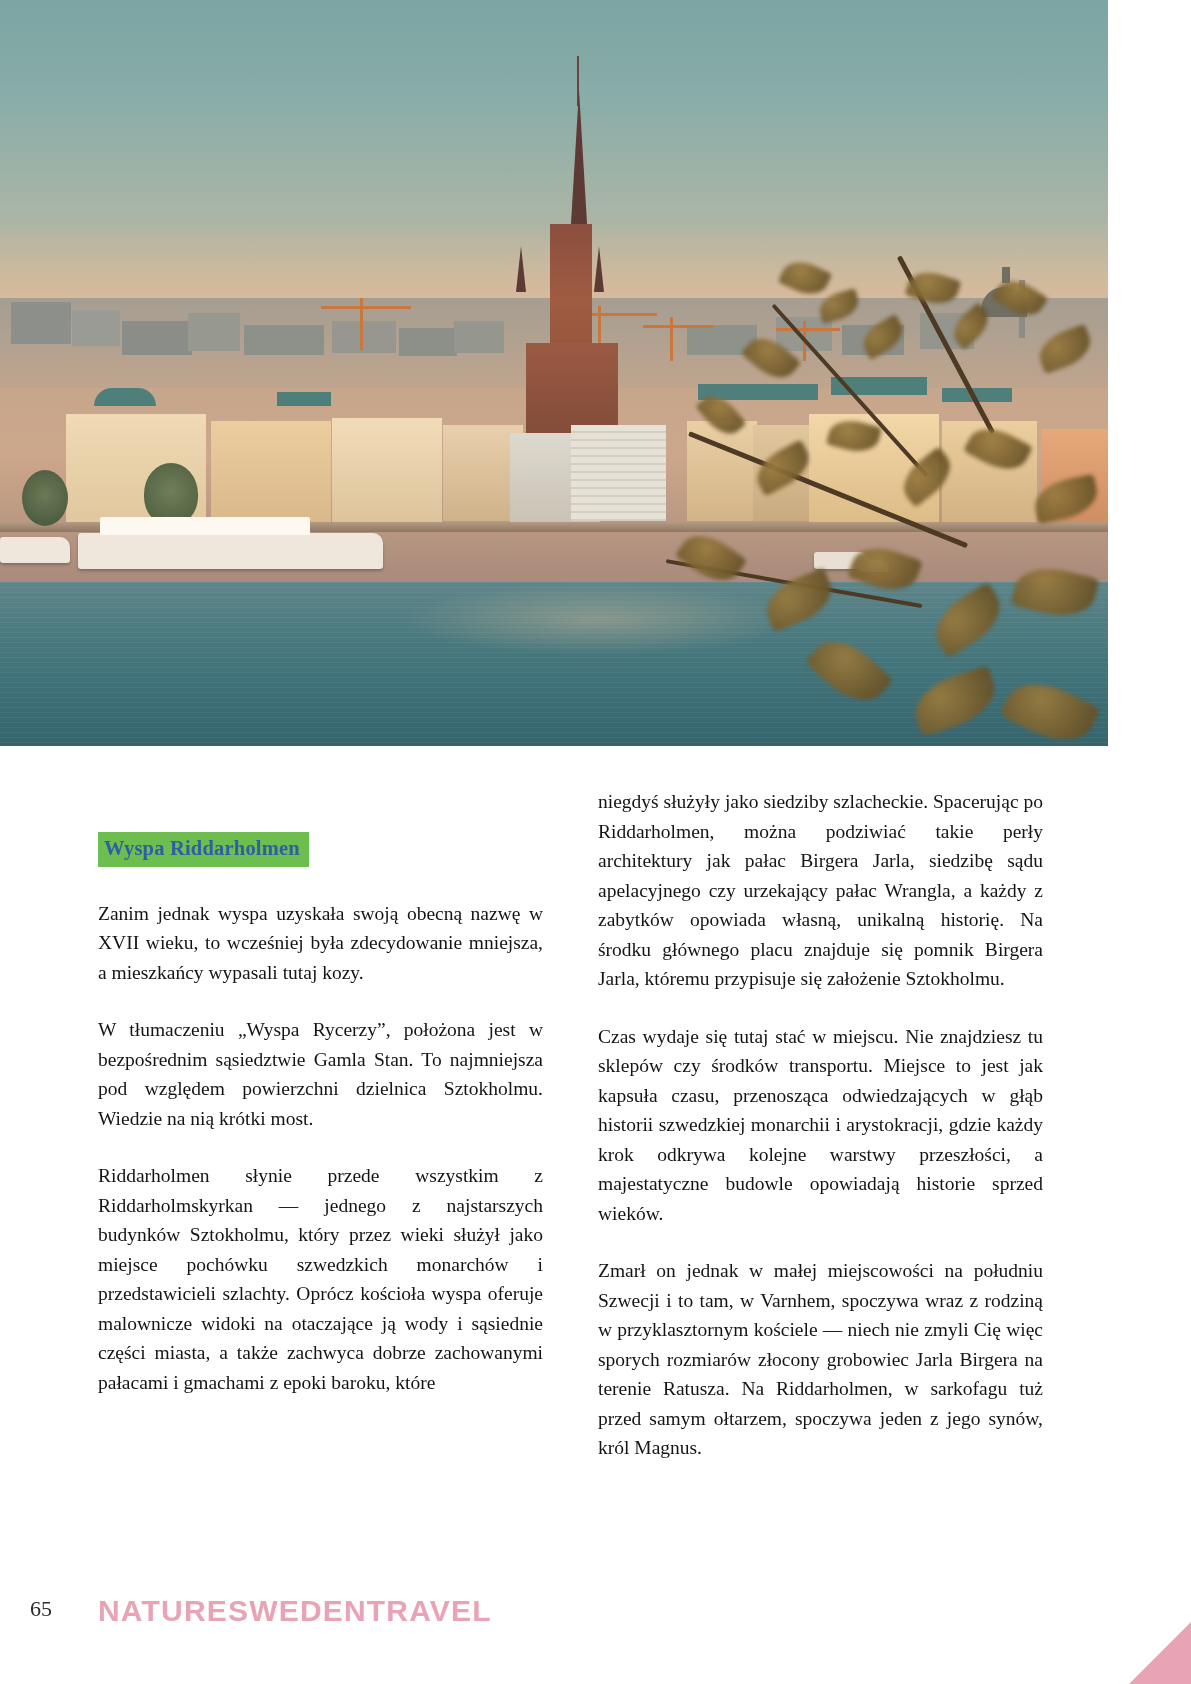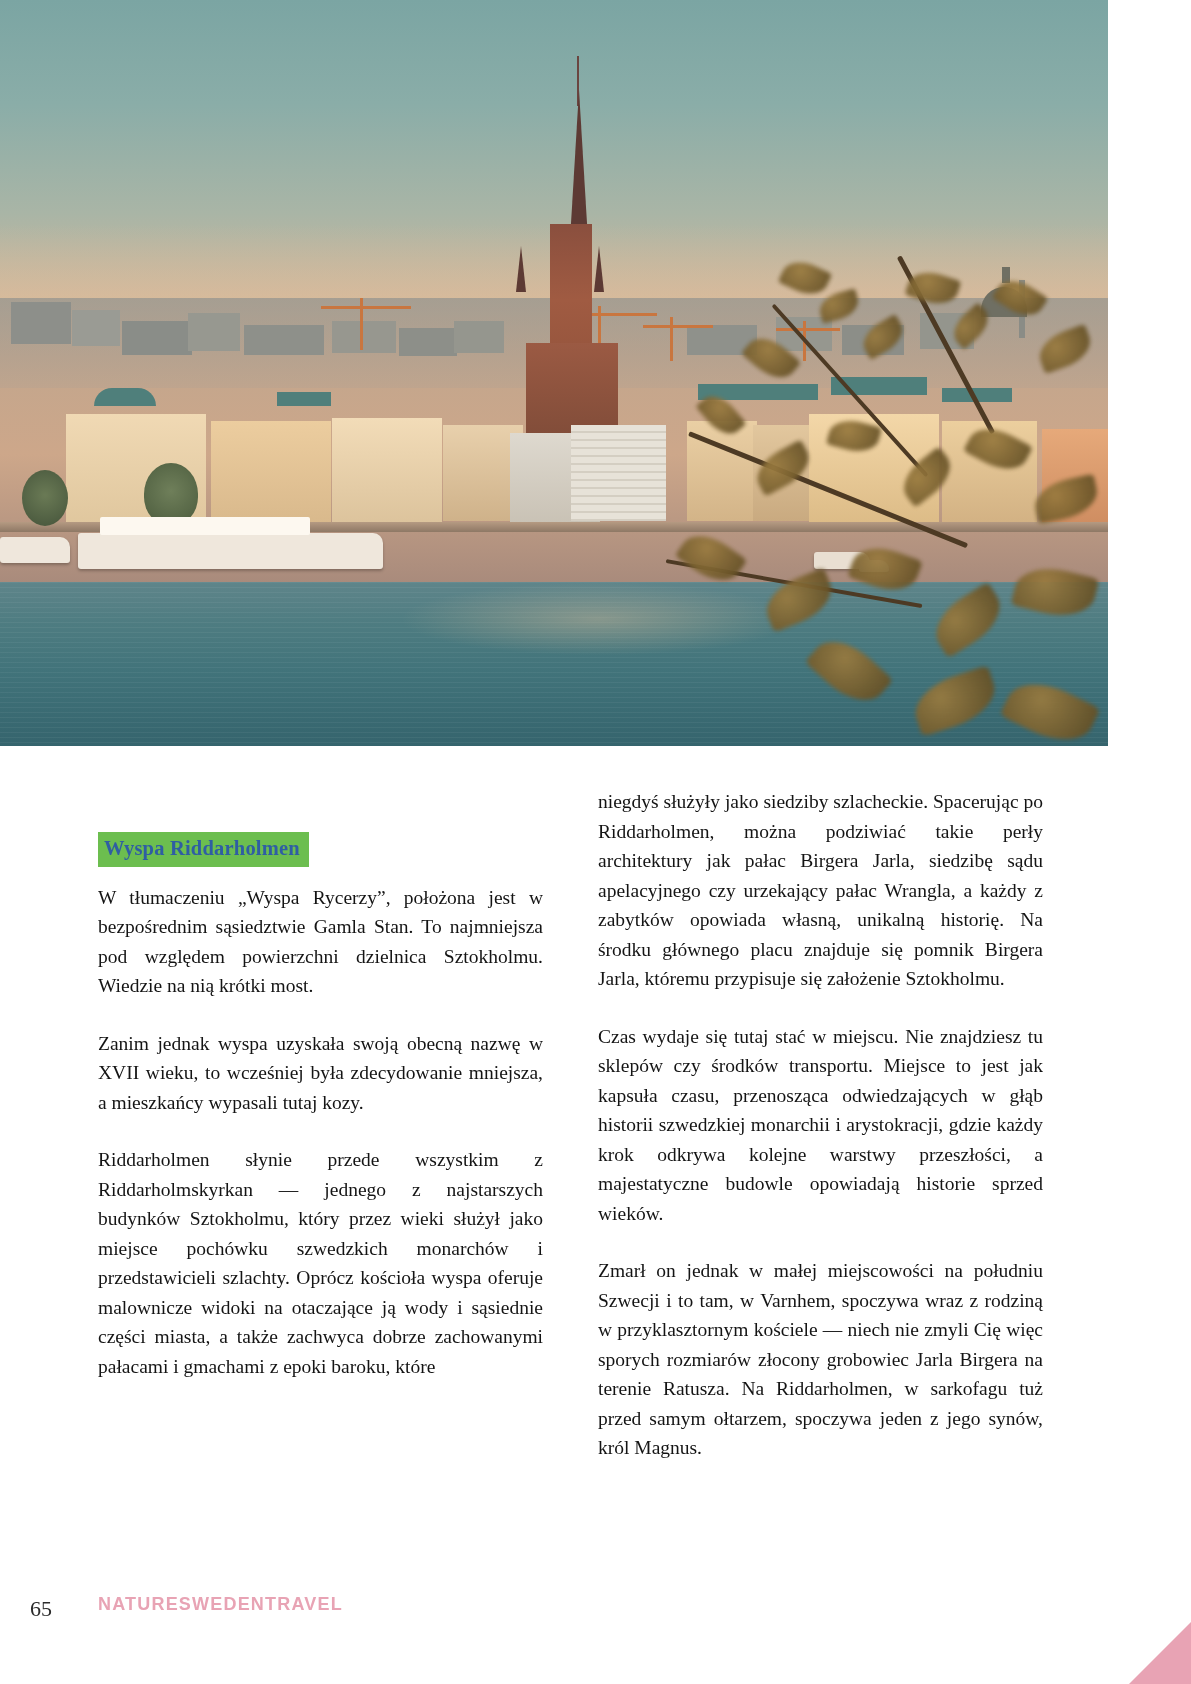--- a/index.html
+++ b/index.html
@@ -114,21 +114,21 @@
   }
   .col {
     position:absolute; width:445px; top:0;
     font-size:19.5px; line-height:29.5px; color:#141414;
     text-align:justify;
     -webkit-hyphens:none; hyphens:none;
   }
   .col-left  { left:98px; top:86px; }
   .col-right { left:566px; top:41px;margin-left:32px; }
 
-  .heading-wrap { margin-bottom:16px; }
+  .heading-wrap { margin-bottom:32px; }
   .heading {
     display:inline-block;
     background:#6cbe4f;
     color:#2f5ea3;
     font-weight:bold;
     font-size:20.5px;
     line-height:1.05;
     padding:6px 9px 7px 6px;
     letter-spacing:.2px;
   }
@@ -138,21 +138,21 @@
   
   .footer { position:absolute; left:0; bottom:0; width:1191px; height:160px; }
   .page-num {
     position:absolute; left:30px; top:72px;
     font-family:"Liberation Serif", serif;
     font-size:22px; color:#2b2b2b;
   }
   .brand {
     position:absolute; left:98px; top:70px;
     font-family:"Liberation Sans", sans-serif;
-    font-weight:bold; font-size:18px; letter-spacing:1.2px;
+    font-weight:bold; font-size:30px; letter-spacing:1.2px;
     color:#e8a3b4;
     text-align:center;
   }
   .corner-triangle {
     position:absolute; right:0; bottom:0; width:0; height:0;
     border-left:62px solid transparent;
     border-bottom:62px solid #e8a3b4;
   }
 </style>
 </head>
@@ -259,22 +259,22 @@
     <div class="leaf blurleaf" style="left:78%;top:88%;width:88px;height:50px;transform:rotate(26deg);"></div>
   </div>
 </div>
 
 <div class="content">
 
   <div class="col col-left">
     <div class="heading-wrap">
       <span class="heading">Wyspa Riddarholmen</span>
     </div>
+    <p class="para">Zanim jednak wyspa uzyskała swoją obecną nazwę w XVII wieku, to wcześniej była zdecydowanie mniejsza, a mieszkańcy wypasali tutaj kozy.</p>
     <p class="para">W tłumaczeniu „Wyspa Rycerzy”, położona jest w bezpośrednim sąsiedztwie Gamla Stan. To najmniejsza pod względem powierzchni dzielnica Sztokholmu. Wiedzie na nią krótki most.</p>
-    <p class="para">Zanim jednak wyspa uzyskała swoją obecną nazwę w XVII wieku, to wcześniej była zdecydowanie mniejsza, a mieszkańcy wypasali tutaj kozy.</p>
     <p class="para">Riddarholmen słynie przede wszystkim z Riddarholmskyrkan — jednego z najstarszych budynków Sztokholmu, który przez wieki służył jako miejsce pochówku szwedzkich monarchów i przedstawicieli szlachty. Oprócz kościoła wyspa oferuje malownicze widoki na otaczające ją wody i sąsiednie części miasta, a także zachwyca dobrze zachowanymi pałacami i gmachami z epoki baroku, które</p>
   </div>
 
   <div class="col col-right">
     <p class="para">niegdyś służyły jako siedziby szlacheckie. Spacerując po Riddarholmen, można podziwiać takie perły architektury jak pałac Birgera Jarla, siedzibę sądu apelacyjnego czy urzekający pałac Wrangla, a każdy z zabytków opowiada własną, unikalną historię. Na środku głównego placu znajduje się pomnik Birgera Jarla, któremu przypisuje się założenie Sztokholmu.</p>
     <p class="para">Czas wydaje się tutaj stać w miejscu. Nie znajdziesz tu sklepów czy środków transportu. Miejsce to jest jak kapsuła czasu, przenosząca odwiedzających w głąb historii szwedzkiej monarchii i arystokracji, gdzie każdy krok odkrywa kolejne warstwy przeszłości, a majestatyczne budowle opowiadają historie sprzed wieków.</p>
     <p class="para">Zmarł on jednak w małej miejscowości na południu Szwecji i to tam, w Varnhem, spoczywa wraz z rodziną w przyklasztornym kościele — niech nie zmyli Cię więc sporych rozmiarów złocony grobowiec Jarla Birgera na terenie Ratusza. Na Riddarholmen, w sarkofagu tuż przed samym ołtarzem, spoczywa jeden z jego synów, król Magnus.</p>
   </div>
 
   <div class="footer">

